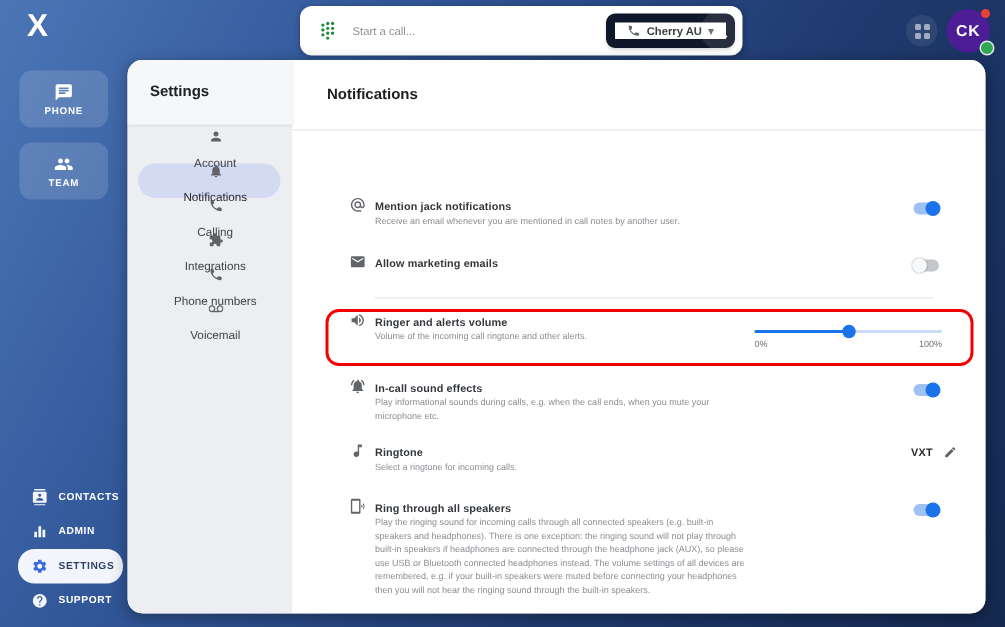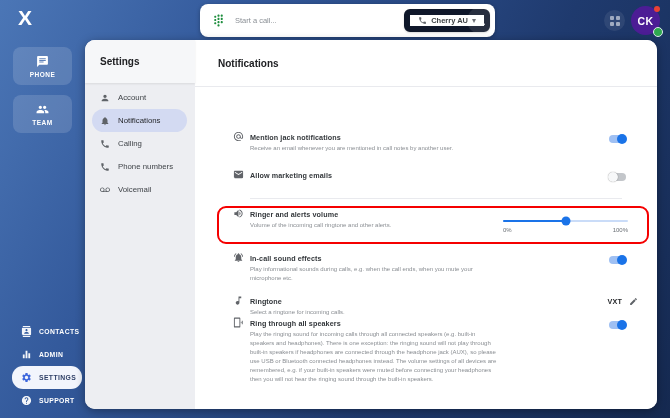--- a/index.html
+++ b/index.html
@@ -54,21 +54,21 @@
 
   
   .card { position:absolute; left:85px; top:40px; width:572px; height:369px; border-radius:10px;
     background:#fff; overflow:hidden; display:flex; box-shadow:0 2px 10px rgba(0,0,0,.35); }
   .nav { width:110px; background:#edeef2; display:flex; flex-direction:column; }
   .nav-header { height:43px; flex:none; display:flex; align-items:center; padding-left:15px;
     font-size:10px; font-weight:700; color:#202124; background:#f6f7f9;
     box-shadow:0 1px 2px rgba(0,0,0,.09); position:relative; z-index:2; }
   .nav-list { padding-top:3px; }
   .nav-item { height:23px; display:flex; align-items:center; gap:8px; margin:0 8px 0 7px;
-    padding-left:8px; border-radius:12px; font-size:7.8px; color:#3f4348; }
+    padding-left:8px; border-radius:12px; font-size:7.8px; color:#3f4348;flex-direction:column; }
   .nav-item svg { width:10px; height:10px; color:#5f6368; flex:none; }
   .nav-item.active { background:#d3daf2; color:#26282c; }
 
   .main { flex:1; position:relative; background:#fff; }
   .main-header { height:47px; display:flex; align-items:center; padding-left:23px;
     border-bottom:1px solid #e9eaee; font-size:10px; font-weight:700; color:#202124; }
   .content { position:absolute; top:48px; left:0; right:0; bottom:0; }
 
   .row { position:absolute; left:0; right:0; height:30px; }
   .ricon { position:absolute; left:38px; top:-2px; width:11px; height:11px; color:#616469; }
@@ -195,20 +195,26 @@
         <span>Notifications</span>
       </div>
       <div class="nav-item">
         <svg viewBox="0 0 24 24">
             <path d="M6.62 10.79c1.44 2.83 3.76 5.15 6.59 6.59l2.2-2.2c.27-.27.67-.36 1.02-.24 1.12.37 2.33.57 3.57.57.55 0 1 .45 1 1V20c0 .55-.45 1-1 1-9.39 0-17-7.61-17-17 0-.55.45-1 1-1h3.5c.55 0 1 .45 1 1 0 1.25.2 2.45.57 3.57.11.35.03.74-.25 1.02l-2.2 2.2z"></path>
           </svg>
         <span>Calling</span>
       </div>
       <div class="nav-item">
         <svg viewBox="0 0 24 24">
+            <path d="M20.5 11H19V7c0-1.1-.9-2-2-2h-4V3.5C13 2.12 11.88 1 10.5 1S8 2.12 8 3.5V5H4c-1.1 0-1.99.9-1.99 2v3.8H3.5c1.49 0 2.7 1.21 2.7 2.7s-1.21 2.7-2.7 2.7H2V20c0 1.1.9 2 2 2h3.8v-1.5c0-1.49 1.21-2.7 2.7-2.7 1.49 0 2.7 1.21 2.7 2.7V22H17c1.1 0 2-.9 2-2v-4h1.5c1.38 0 2.5-1.12 2.5-2.5S21.88 11 20.5 11z"></path>
+          </svg>
+        <span>Integrations</span>
+      </div>
+      <div class="nav-item">
+        <svg viewBox="0 0 24 24">
             <path d="M6.62 10.79c1.44 2.83 3.76 5.15 6.59 6.59l2.2-2.2c.27-.27.67-.36 1.02-.24 1.12.37 2.33.57 3.57.57.55 0 1 .45 1 1V20c0 .55-.45 1-1 1-9.39 0-17-7.61-17-17 0-.55.45-1 1-1h3.5c.55 0 1 .45 1 1 0 1.25.2 2.45.57 3.57.11.35.03.74-.25 1.02l-2.2 2.2z"></path>
           </svg>
         <span>Phone numbers</span>
       </div>
       <div class="nav-item">
         <svg viewBox="0 0 24 24">
             <path d="M18.5 6C15.46 6 13 8.46 13 11.5c0 1.33.47 2.55 1.26 3.5H9.74c.79-.95 1.26-2.17 1.26-3.5C11 8.46 8.54 6 5.5 6S0 8.46 0 11.5 2.46 17 5.5 17h13c3.04 0 5.5-2.46 5.5-5.5S21.54 6 18.5 6zm-13 9C3.57 15 2 13.43 2 11.5S3.57 8 5.5 8 9 9.57 9 11.5 7.43 15 5.5 15zm13 0c-1.93 0-3.5-1.57-3.5-3.5S16.57 8 18.5 8 22 9.57 22 11.5 20.43 15 18.5 15z"></path>
           </svg>
         <span>Voicemail</span>
       </div>
@@ -279,21 +285,21 @@
             <path d="M12 3v10.55c-.59-.34-1.27-.55-2-.55-2.21 0-4 1.79-4 4s1.79 4 4 4 4-1.79 4-4V7h4V3h-6z"></path>
           </svg>
         <div class="rtitle">Ringtone</div>
         <div class="rdesc">Select a ringtone for incoming calls.</div>
         <div class="rvalue">VXT</div>
         <svg class="pencil" viewBox="0 0 24 24">
             <path d="M3 17.25V21h3.75L17.81 9.94l-3.75-3.75L3 17.25zM20.71 7.04c.39-.39.39-1.02 0-1.41l-2.34-2.34c-.39-.39-1.02-.39-1.41 0l-1.83 1.83 3.75 3.75 1.83-1.83z"></path>
           </svg>
       </div>
 
-      <div class="row" style="top:231px">
+      <div class="row" style="top:246px">
         <svg class="ricon" viewBox="0 0 24 24">
             <path d="M20.1 7.7l-1 1c1.8 1.8 1.8 4.6 0 6.5l1 1c2.5-2.3 2.5-6.1 0-8.5zM18 9.8l-1 1c.5.7.5 1.6 0 2.3l1 1c1.2-1.2 1.2-3 0-4.3zM14 1H4c-1.1 0-2 .9-2 2v18c0 1.1.9 2 2 2h10c1.1 0 2-.9 2-2V3c0-1.1-.9-2-2-2zm0 19H4V4h10v16z"></path>
           </svg>
         <div class="rtitle">Ring through all speakers</div>
         <div class="rdesc">Play the ringing sound for incoming calls through all connected speakers (e.g. built-in speakers and headphones). There is one exception: the ringing sound will not play through built-in speakers if headphones are connected through the headphone jack (AUX), so please use USB or Bluetooth connected headphones instead. The volume settings of all devices are remembered, e.g. if your built-in speakers were muted before connecting your headphones then you will not hear the ringing sound through the built-in speakers.</div>
         <div class="rswitch" data-state="on">
             <div class="knob"></div>
           </div>
       </div>
 

